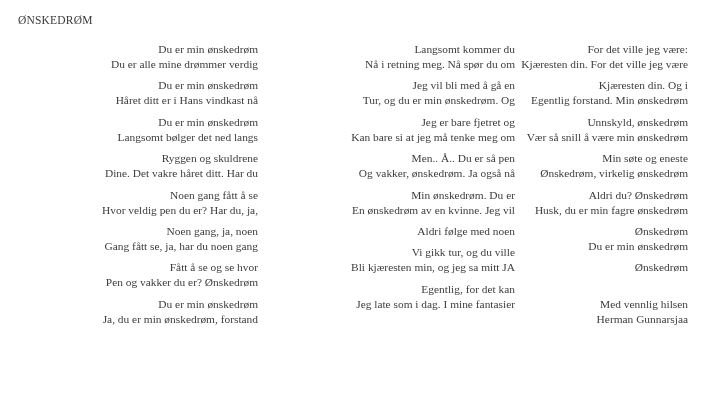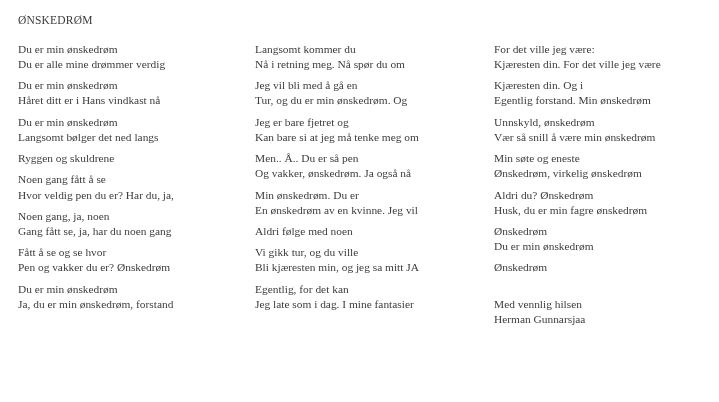--- a/index.html
+++ b/index.html
@@ -35,25 +35,26 @@
     position: absolute;
     left: 0;
     top: 42px;
     width: 719px;
   }
   .column {
     position: absolute;
     top: 0;
   }
   .col-1 { left: 18px;  width: 240px; }
-  .col-2 { left: 255px; width: 250px; }
+  .col-2 { left: 265px; width: 250px; }
   .col-3 { left: 494px; width: 194px; }
   .stanza {
     margin: 0 0 6.2px 0;
     padding: 0;
+    text-align: right;
   }
   .line {
     font-size: 11.4px;
     line-height: 15.1px;
     color: #3c3c3c;
     white-space: nowrap;
   }
   .stanza-spacer {
     height: 15.1px;
   }
@@ -74,20 +75,21 @@
         <div class="stanza">
           <div class="line">Du er min ønskedrøm</div>
           <div class="line">Håret ditt er i Hans vindkast nå</div>
         </div>
         <div class="stanza">
           <div class="line">Du er min ønskedrøm</div>
           <div class="line">Langsomt bølger det ned langs</div>
         </div>
         <div class="stanza">
           <div class="line">Ryggen og skuldrene</div>
+          <div class="line">Dine. Det vakre håret ditt. Har du</div>
         </div>
         <div class="stanza">
           <div class="line">Noen gang fått å se</div>
           <div class="line">Hvor veldig pen du er? Har du, ja,</div>
         </div>
         <div class="stanza">
           <div class="line">Noen gang, ja, noen</div>
           <div class="line">Gang fått se, ja, har du noen gang</div>
         </div>
         <div class="stanza">

